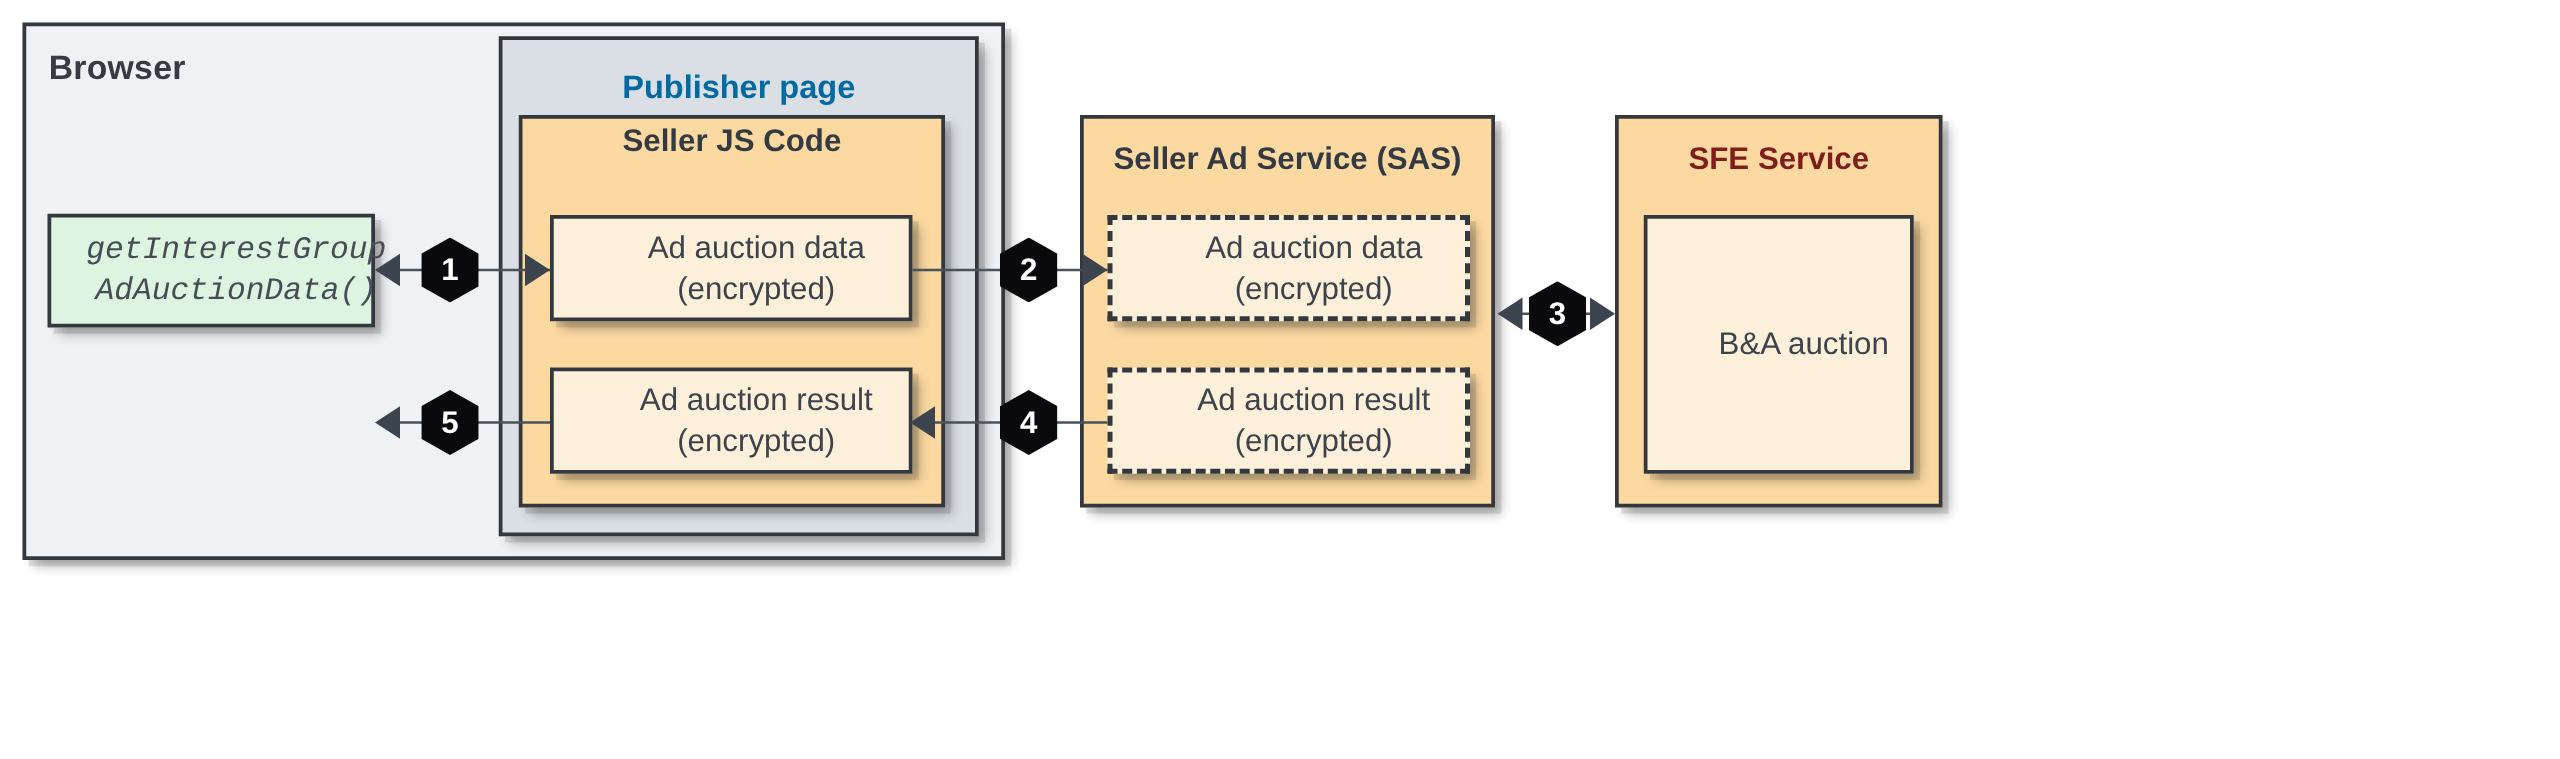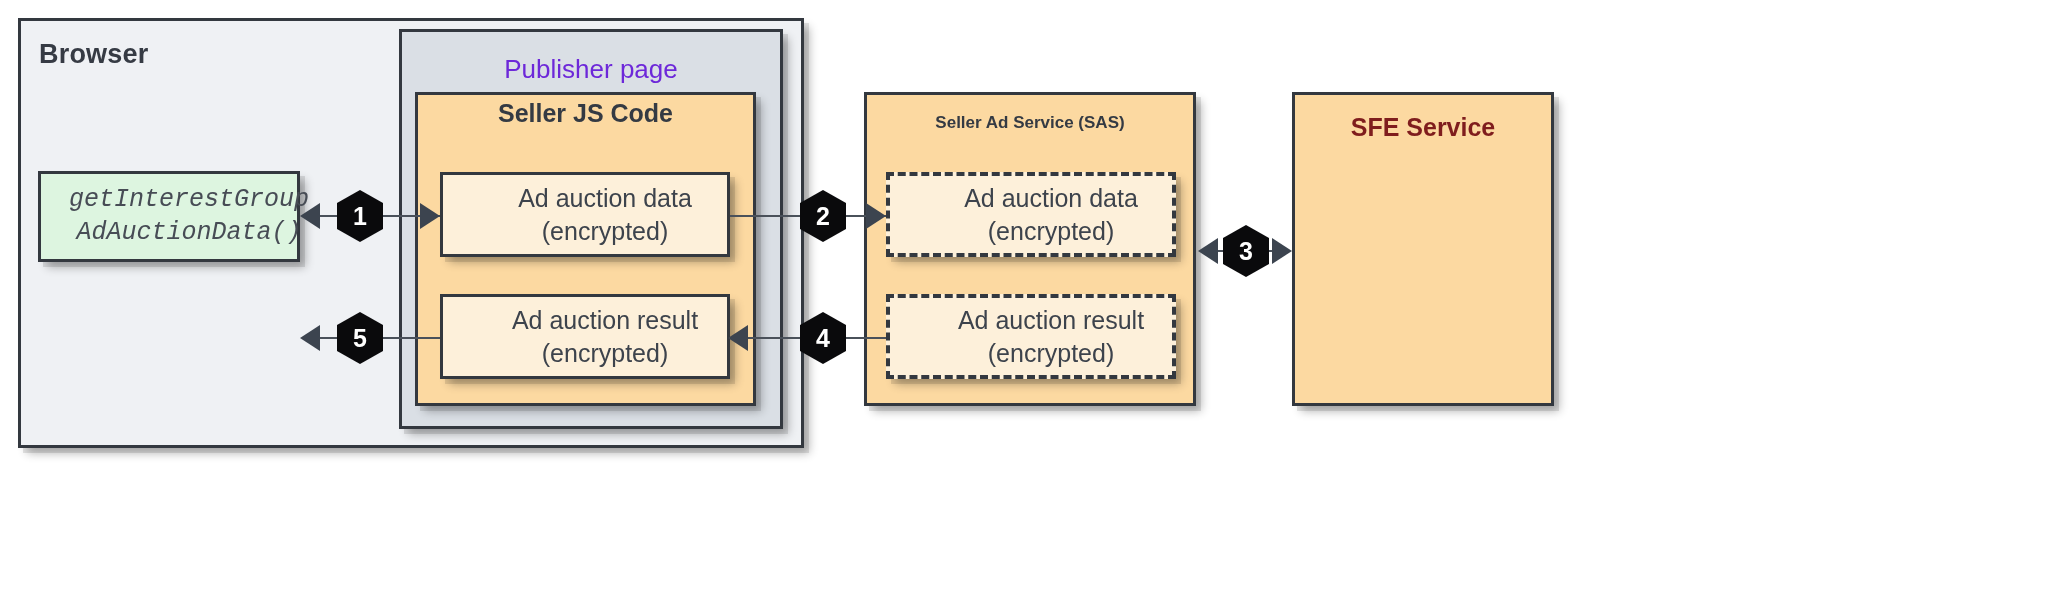--- a/index.html
+++ b/index.html
@@ -38,39 +38,39 @@
     font-size:27px; font-weight:bold; color:#363b44;
     letter-spacing:.2px;
   }
 
   #publisher{
     left:399px; top:29px; width:384px; height:400px;
     background:#dadfe5;
   }
   #publisher-title{
     margin-top:22px;
-    font-size:26px; color:#6d28d9;
+    font-size:26px; color:#0369a1;font-weight:bold;
   }
 
   #sellerjs{
     left:415px; top:92px; width:341px; height:314px;
     background:#fcd9a1;
   }
   #sellerjs-title{
     margin-top:4px;
     font-size:25px; font-weight:bold; color:#343a43;
   }
 
   #sas{
     left:864px; top:92px; width:332px; height:314px;
     background:#fcd9a1;
   }
   #sas-title{
     margin-top:18px;
-    font-size:17px; font-weight:bold; color:#343a43;
+    font-size:25px; font-weight:bold; color:#343a43;
   }
 
   #sfe{
     left:1292px; top:92px; width:262px; height:314px;
     background:#fcd9a1;
   }
   #sfe-title{
     margin-top:18px;
     font-size:25px; font-weight:bold; color:#7f1d1d;
   }
@@ -187,20 +187,23 @@
   <div class="card cream dashed shadow" id="sas-data">
     <div class="plain">Ad auction data</div>
     <div class="plain em">(encrypted)</div>
   </div>
 
   <div class="card cream dashed shadow" id="sas-result">
     <div class="plain">Ad auction result</div>
     <div class="plain em">(encrypted)</div>
   </div>
 
+  <div class="card cream shadow" id="sfe-card">
+    <div class="plain">B&amp;A auction</div>
+  </div>
 
   <div class="conn">
     <div class="line" style="left:320px; top:215px; width:120px;"></div>
     <div class="arrow left" style="left:300px; top:203px;"></div>
     <div class="arrow right" style="left:420px; top:203px;"></div>
   </div>
   <div class="hexbadge" style="left:337px; top:190px;">1</div>
 
   <div class="conn">
     <div class="line" style="left:730px; top:215px; width:156px;"></div>

